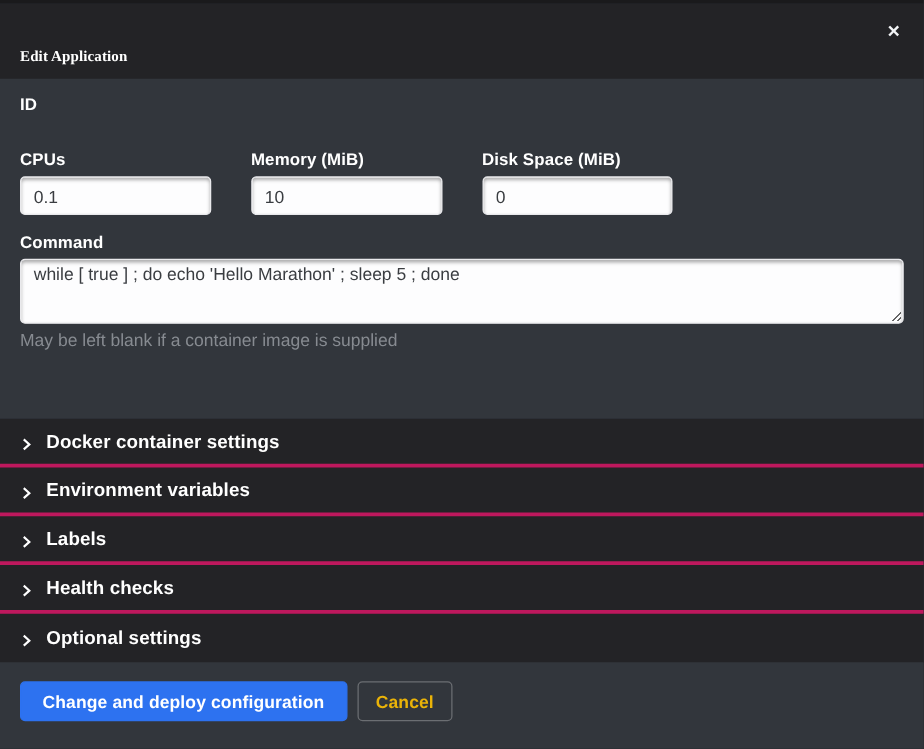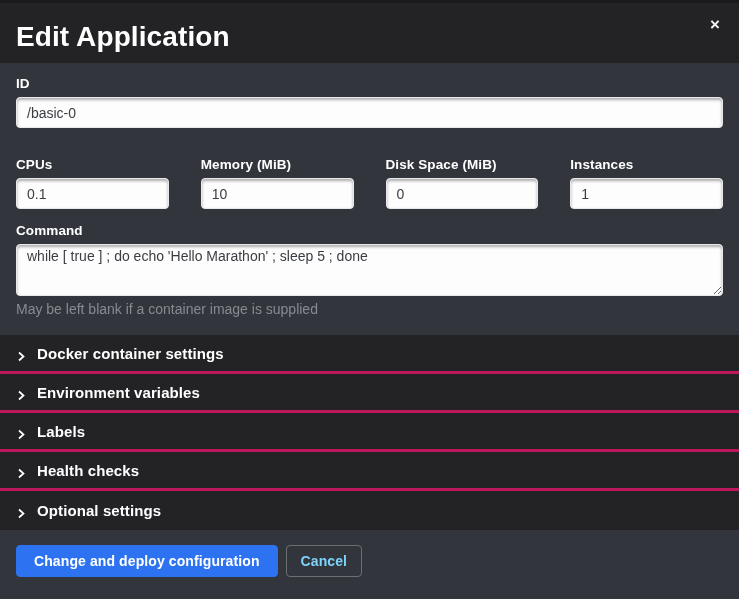--- a/index.html
+++ b/index.html
@@ -26,23 +26,24 @@
     height: 60px;
     flex: none;
     background: #232326;
     position: relative;
     display: flex;
     align-items: flex-end;
     padding: 0 16px 10px 16px;
   }
   .modal-title {
     color: #ffffff;
-    font-size: 28px;
+    font-size: 12px;
     font-weight: 600;
     letter-spacing: 0.1px;
+    font-family: Liberation Serif, serif;
   }
   .close-btn {
     position: absolute;
     top: 12px;
     right: 14px;
     width: 20px;
     height: 20px;
     background: none;
     border: none;
     color: #f2f4f6;
@@ -143,61 +144,56 @@
     letter-spacing: 0.1px;
   }
   .btn-primary {
     background: #2d72f0;
     color: #ffffff;
     border: 1px solid #2d72f0;
     padding: 0 17px;
   }
   .btn-cancel {
     background: transparent;
-    color: #7dd3fc;
+    color: #eab308;
     border: 1px solid #6b6e72;
     padding: 0 14px;
   }
 </style>
 </head>
 <body>
 
 <div class="modal">
 
   <div class="backdrop-edge"></div>
 
   <div class="modal-header">
     <div class="modal-title">Edit Application</div>
     <button class="close-btn">×</button>
   </div>
 
   <div class="modal-body">
 
     <div class="form-group">
       <label class="field-label">ID</label>
-      <input class="text-input" type="text" value="/basic-0" style="">
     </div>
 
     <div class="grid-row">
       <div>
         <label class="field-label">CPUs</label>
         <input class="text-input" type="text" value="0.1" style="">
       </div>
       <div>
         <label class="field-label">Memory (MiB)</label>
         <input class="text-input" type="text" value="10" style="">
       </div>
       <div>
         <label class="field-label">Disk Space (MiB)</label>
         <input class="text-input" type="text" value="0" style="">
       </div>
-      <div>
-        <label class="field-label">Instances</label>
-        <input class="text-input" type="text" value="1" style="">
-      </div>
     </div>
 
     <div class="form-group">
       <label class="field-label">Command</label>
       <textarea class="text-area" style="">while [ true ] ; do echo 'Hello Marathon' ; sleep 5 ; done</textarea>
       <div class="help-text">May be left blank if a container image is supplied</div>
     </div>
 
   </div>
 

